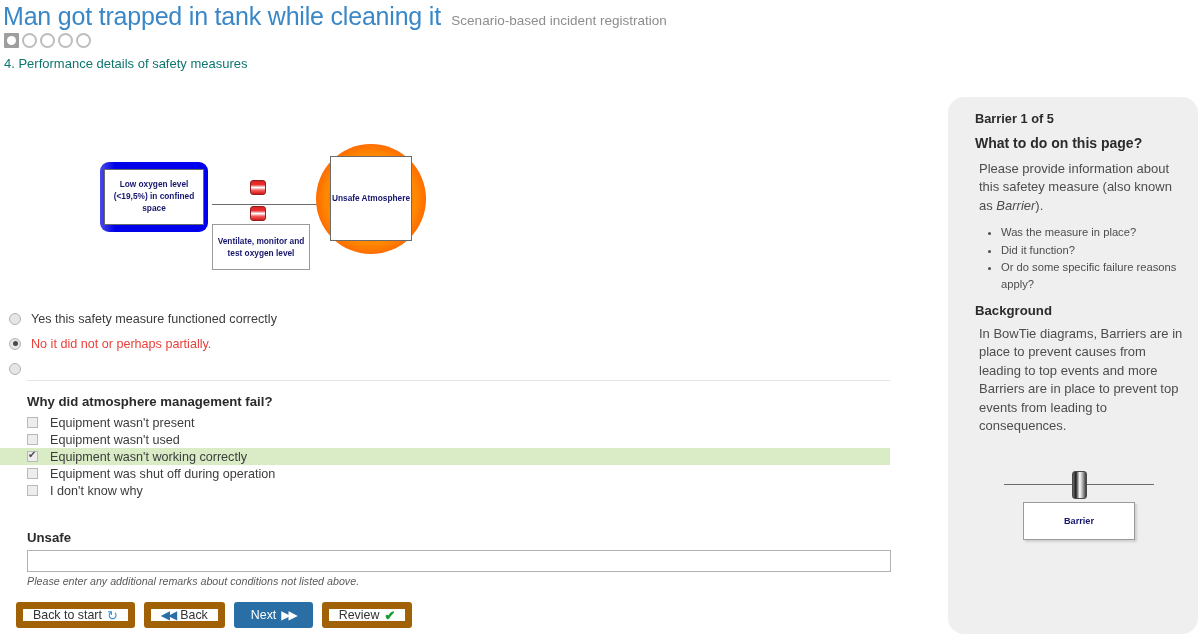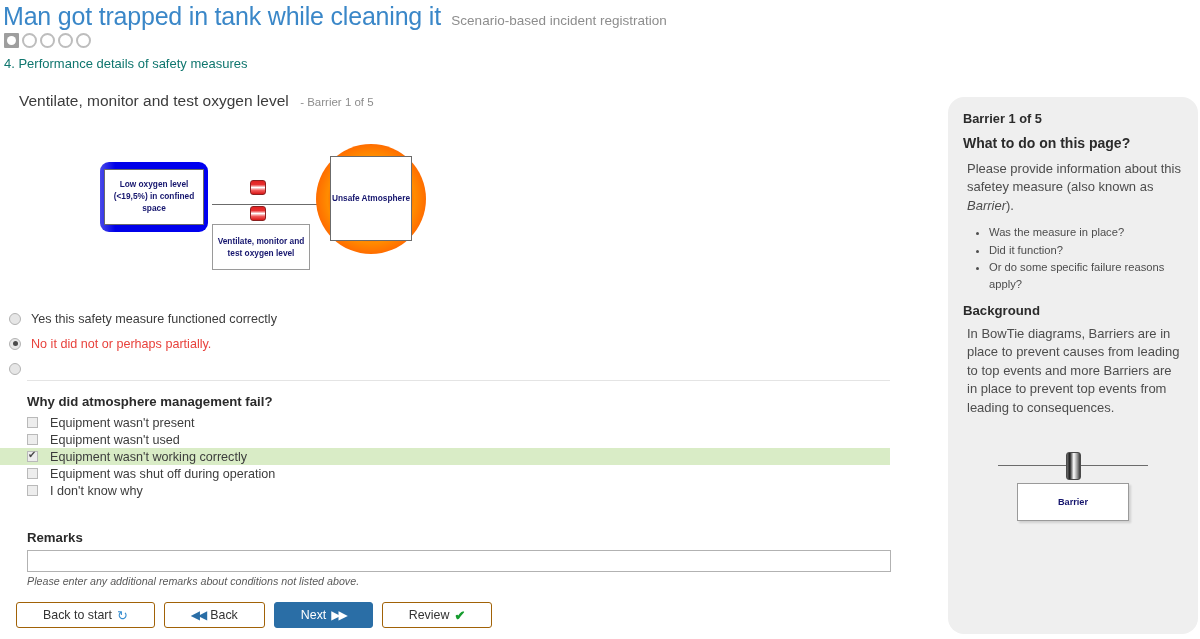--- a/index.html
+++ b/index.html
@@ -211,22 +211,22 @@
   .remarks-hint {
     position: absolute; left: 27px; top: 575px;
     font-size: 10.7px; font-style: italic; color: #5a5a5a;
   }
 
   
   .buttons { position: absolute; left: 16px; top: 602px; display: flex; gap: 9px; }
   .btn {
     display: inline-flex; align-items: center; gap: 5px;
     height: 26px;
-    padding: 0 26px;
-    border: 1px solid #a16207;
+    padding: 0 10px;
+    border: 7px solid #a16207;
     border-radius: 3px;
     background: #ffffff;
     font-size: 12.4px;
     color: #333333;
     cursor: pointer;
     white-space: nowrap;
     font-family: "Liberation Sans", sans-serif;
   }
   .btn.primary {
     background: #2a6ea6;
@@ -239,21 +239,21 @@
   .ico.back { color: #2a6ea6; font-size: 12px; letter-spacing: -2px; }
   .ico.next { color: #ffffff; font-size: 12px; letter-spacing: -2px; }
   .ico.check { color: #159c2e; font-size: 13px; font-weight: bold; }
 
   
   .sidebar {
     position: absolute; left: 948px; top: 97px;
     width: 250px; height: 537px;
     background: #efefef;
     border-radius: 16px;
-    padding: 14px 15px 10px 15px;
+    padding: 14px 15px 10px 27px;
   }
   .sb-h1 { font-size: 12.8px; font-weight: bold; color: #2b2b2b; margin: 0 0 9px 0; }
   .sb-h2 { font-size: 14px; font-weight: bold; color: #2b2b2b; margin: 0 0 9px 0; }
   .sb-p {
     font-size: 13px; color: #4d4d4d; line-height: 1.42;
     margin: 0 0 9px 4px;
   }
   .sb-p em { font-style: italic; }
   .sb-list { margin: 0 0 9px 0; padding-left: 26px; }
   .sb-list li {
@@ -298,24 +298,20 @@
   <div class="progress" id="progress-dots">
       <div class="dot active"></div>
       <div class="dot"></div>
       <div class="dot"></div>
       <div class="dot"></div>
       <div class="dot"></div>
     </div>
 
   <div class="step-label">4. Performance details of safety measures</div>
 
-  <div class="barrier-heading">
-    <span class="barrier-name">Ventilate, monitor and test oxygen level</span>
-    <span class="barrier-count">- Barrier 1 of 5</span>
-  </div>
 
   <div class="bowtie">
     <div class="cause-box">
       <div class="cause-inner">Low oxygen level (&lt;19,5%) in confined space</div>
     </div>
     <div class="bt-line"></div>
     <div class="barrier-chip top"></div>
     <div class="barrier-chip bottom"></div>
     <div class="measure-box">Ventilate, monitor and test oxygen level</div>
     <div class="event-circle">
@@ -356,21 +352,21 @@
       <div class="check-row">
         <span class="checkbox"></span>
         <span class="check-label">Equipment was shut off during operation</span>
       </div>
       <div class="check-row">
         <span class="checkbox"></span>
         <span class="check-label">I don't know why</span>
       </div>
     </div>
 
-  <div class="remarks-title">Remarks</div>
+  <div class="remarks-title">Unsafe</div>
   <input class="remarks-input" type="text" placeholder="" style="">
   <div class="remarks-hint">Please enter any additional remarks about conditions not listed above.</div>
 
   <div class="buttons" id="buttons-row">
       <button class="btn">
         <span>Back to start</span>
         <span class="ico refresh">↻</span>
       </button>
       <button class="btn">
         <span class="ico back">◀◀</span>

